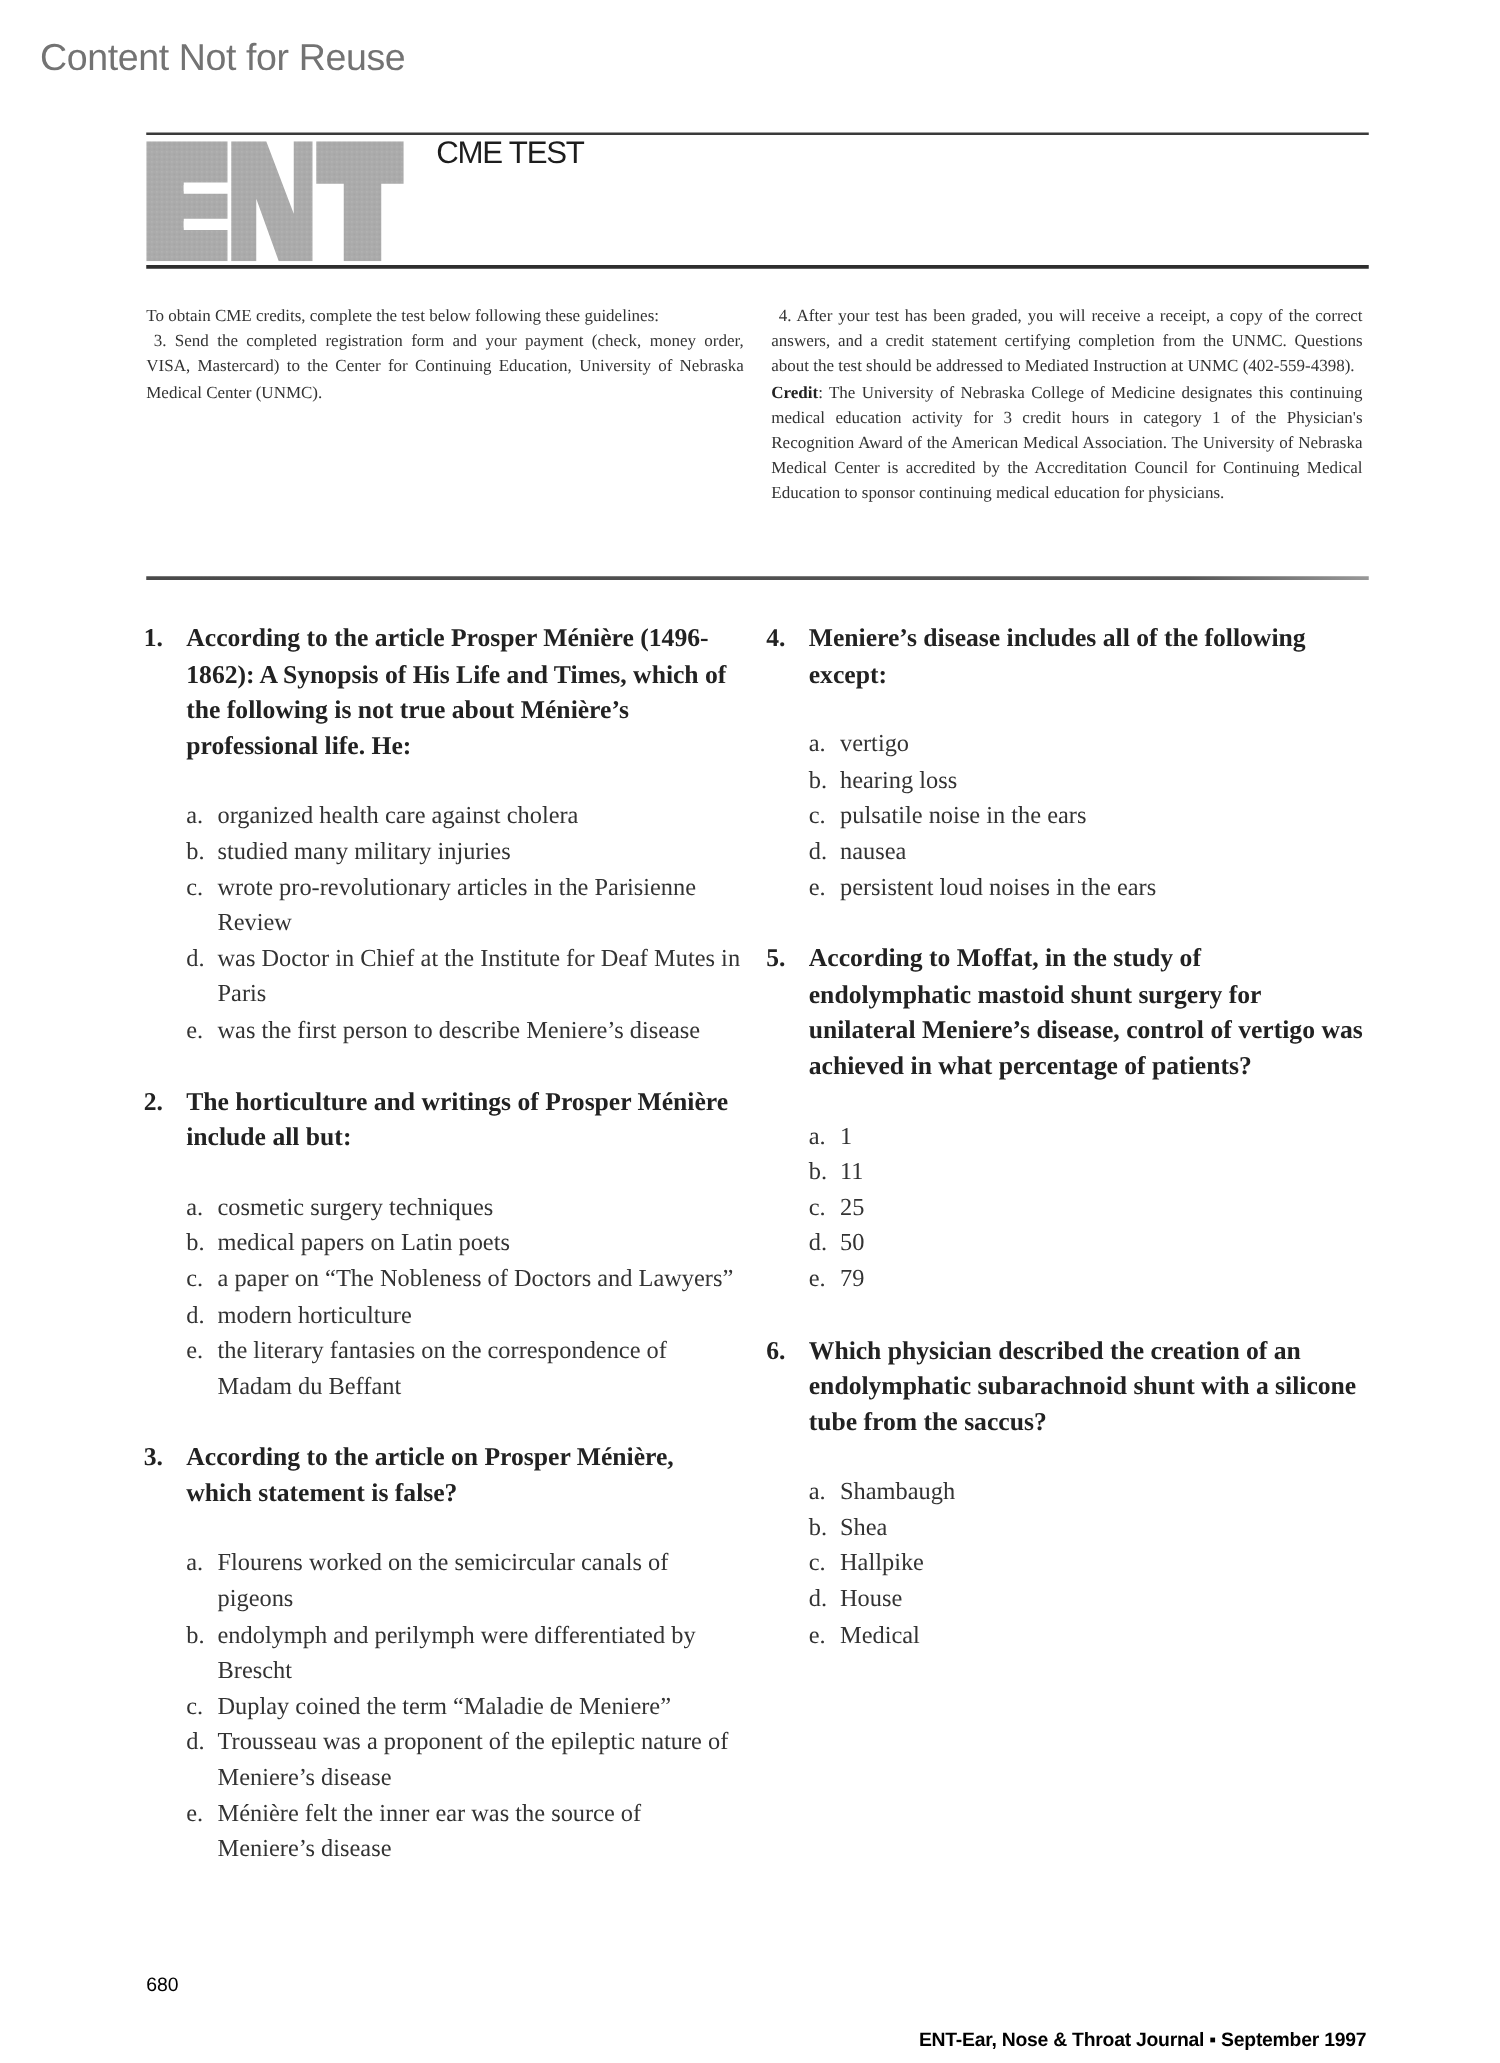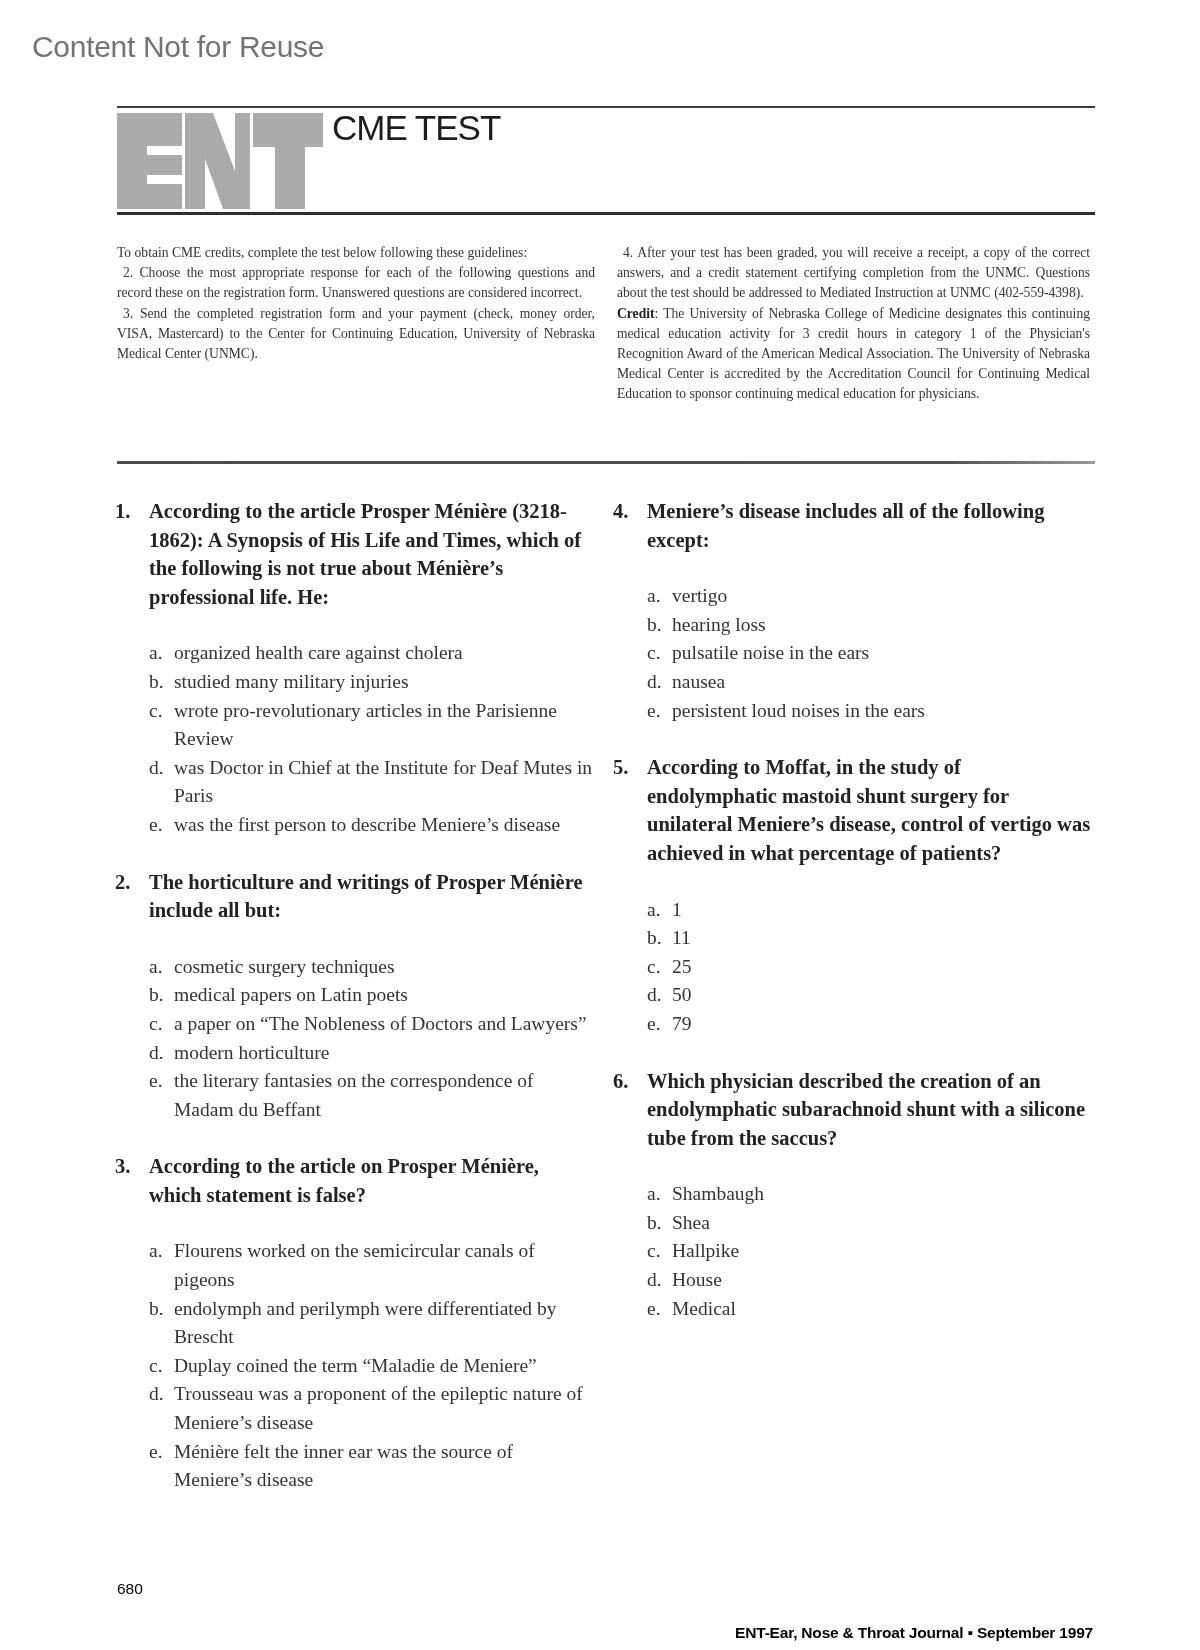--- a/index.html
+++ b/index.html
@@ -13,23 +13,23 @@
     font-family: "Liberation Sans", "DejaVu Sans", sans-serif;
     font-size: 30px; color: #737373; letter-spacing: -0.3px;
   }
   .rule { position: absolute; left: 117px; width: 978px; background: #3a3a3a; }
   .rule.top { top: 106px; height: 2px; }
   .rule.bottom { top: 212px; height: 3px; background: #2e2e2e; }
   .rule.divider { top: 461px; height: 3px; background: linear-gradient(to right, #4a4a4a, #555 85%, #999); }
 
   .logo { position: absolute; left: 117px; top: 113px; width: 206px; height: 96px; }
   .logo-title {
-    position: absolute; left: 332px; top: 110px;
+    position: absolute; left: 349px; top: 110px;
     font-family: "Liberation Sans", "DejaVu Sans", sans-serif;
-    font-size: 35px; color: #1d1d1d; letter-spacing: -1px; line-height: 1;
+    font-size: 25px; color: #1d1d1d; letter-spacing: -1px; line-height: 1;
   }
 
   .intro { position: absolute; top: 243px; font-size: 13.6px; line-height: 20.2px; color: #333; text-align: justify; }
   .intro.left { left: 117px; width: 478px; }
   .intro.right { left: 617px; width: 473px; }
   .intro p { margin: 0; }
   .intro .ind { text-indent: 6px; }
   .intro b { color: #222; margin-top: 40px; }
 
   .col { position: absolute; top: 497px; }
@@ -72,36 +72,35 @@
   <polygon points="68,0 96,0 118,58 118,0 133,0 133,96 106,96 88,46 88,96 68,96" fill="url(#grain)"></polygon>
 
   <polygon points="136,0 206,0 206,34 188,34 188,96 158,96 158,34 136,34" fill="url(#grain)"></polygon>
 </svg>
 <div class="logo-title">CME TEST</div>
 
 <div class="rule bottom"></div>
 
 <div class="intro left">
   <p>To obtain CME credits, complete the test below following these guidelines:</p>
-  <p class="ind">2.  Choose the most appropriate response for each of the following questions and record these on the registration form.  Unanswered questions are considered incorrect.</p>
   <p class="ind">3.  Send the completed registration form and your payment (check, money order, VISA, Mastercard) to the Center for Continuing Education, University of Nebraska Medical Center (UNMC).</p>
 </div>
 
 <div class="intro right">
   <p class="ind">4.  After your test has been graded, you will receive a receipt, a copy of the correct answers, and a credit statement certifying completion from the UNMC.  Questions about the test should be addressed to Mediated Instruction at UNMC (402-559-4398).</p>
   <p><b>Credit</b><span>:  The University of Nebraska College of Medicine designates this continuing medical education activity for 3 credit hours in category 1 of the Physician's Recognition Award of the American Medical Association.  The University of Nebraska Medical Center is accredited by the Accreditation Council for Continuing Medical Education to sponsor continuing medical education for physicians.</span></p>
 </div>
 
 <div class="rule divider"></div>
 
 <div class="col left">
   <div class="q">
     <div class="q-stem">
         <span class="q-num">1.</span>
-        <span class="q-text">According to the article Prosper Ménière (3218-1862): A Synopsis of His Life and Times, which of the following is not true about Ménière’s professional life. He:</span>
+        <span class="q-text">According to the article Prosper Ménière (1496-1862): A Synopsis of His Life and Times, which of the following is not true about Ménière’s professional life. He:</span>
       </div>
     <div class="opts">
       <div class="opt">
           <span class="opt-letter">a.</span>
           <span class="opt-text">organized health care against cholera</span>
         </div>
       <div class="opt">
           <span class="opt-letter">b.</span>
           <span class="opt-text">studied many military injuries</span>
         </div>

